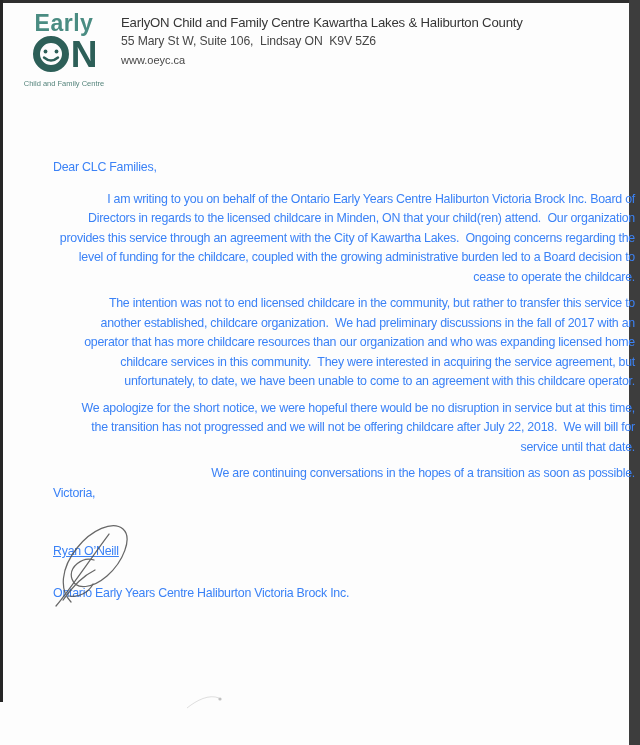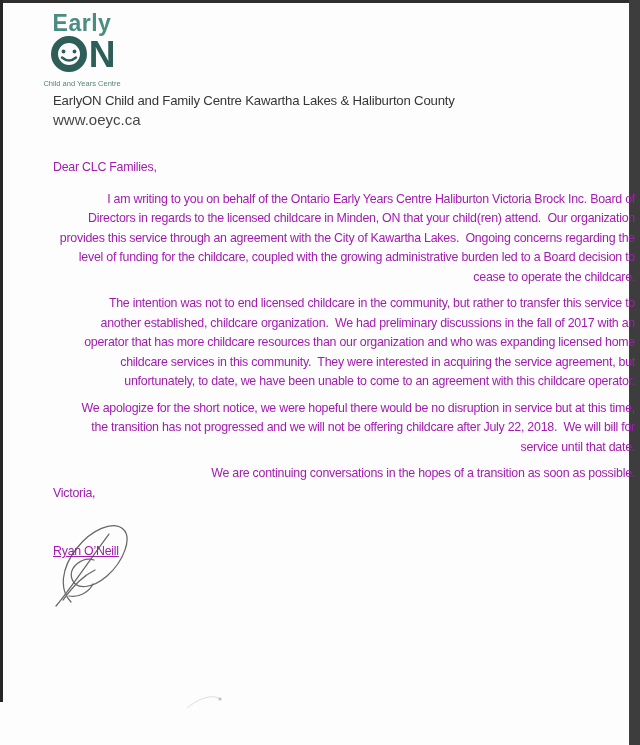--- a/index.html
+++ b/index.html
@@ -13,44 +13,44 @@
     position: relative;
     width: 640px; height: 745px;
     background: #fdfdfd;
   }
   
   .bar-top    { position: absolute; top: 0; left: 0; width: 640px; height: 3px; background: #2f2f2f; }
   .bar-right  { position: absolute; top: 0; right: 0; width: 11px; height: 745px; background: #3d3d3d; }
   .bar-left   { position: absolute; top: 0; left: 0; width: 3px; height: 702px; background: #262626; }
 
   
-  .header { position: absolute; top: 10px; left: 39px; display: flex; flex-direction: column; }
+  .header { position: absolute; top: 10px; left: 21px; display: flex; }
   .logo { width: 86px; text-align: center; }
   .logo-early {
     font-weight: bold; font-size: 23px; letter-spacing: 0.5px;
     color: #4a8c82; line-height: 22px; margin-top: 2px;
   }
   .logo-on { display: flex; align-items: center; justify-content: center; height: 40px; margin-top: 1px; }
   .logo-on .n {
     font-weight: bold; font-size: 37px; color: #2d5f58; line-height: 38px;
     margin-left: 1px; letter-spacing: -1px;
   }
   .logo-tagline { font-size: 7.5px; color: #55847c; margin-top: 4px; white-space: nowrap; }
   .header-text { margin-left: 14px; margin-top: 4px; }
   .header-title {
     font-weight: normal; font-size: 13.2px; color: #363636;
     letter-spacing: -0.2px; line-height: 18px; white-space: nowrap;
   }
   .header-address { font-size: 12.2px; color: #474747; line-height: 19px; white-space: pre; letter-spacing: -0.1px; }
-  .header-site { font-size: 15px; color: #474747; line-height: 19px; }
+  .header-site { font-size: 11px; color: #474747; line-height: 19px; }
 
   
   .letter {
     position: absolute; top: 158px; left: 53px; width: 582px;
-    font-size: 12.4px; color: #a21caf; letter-spacing: -0.25px;
+    font-size: 12.4px; color: #3b82f6; letter-spacing: -0.25px;
   }
   .line, .para { white-space: pre; line-height: 19.5px; }
   .salutation { margin-bottom: 12px; }
   .para { margin-bottom: 7px; text-align: right; }
   .para.last { margin-bottom: 0; }
   .closing { margin-bottom: 39px; }
   .signer { margin-bottom: 22px; text-decoration: underline; }
 
   .signature {
     position: absolute; left: -4px; top: 360px;
@@ -74,24 +74,25 @@
         <span>
           <svg width="38" height="38" viewBox="0 0 38 38">
             <circle cx="19" cy="20" r="14.5" fill="none" stroke="#2d5f58" stroke-width="7"></circle>
             <circle cx="13.5" cy="17.5" r="1.9" fill="#2d5f58"></circle>
             <circle cx="24.5" cy="17.5" r="1.9" fill="#2d5f58"></circle>
             <path d="M 12 23.5 Q 19 29.5 26 23.5" fill="none" stroke="#2d5f58" stroke-width="2.4" stroke-linecap="round"></path>
           </svg>
         </span>
         <span class="n">N</span>
       </div>
-      <div class="logo-tagline">Child and Years Centre</div>
+      <div class="logo-tagline">Child and Family Centre</div>
     </div>
     <div class="header-text">
       <div class="header-title">EarlyON Child and Family Centre Kawartha Lakes &amp; Haliburton County</div>
+      <div class="header-address">55 Mary St W, Suite 106,  Lindsay ON  K9V 5Z6</div>
       <div class="header-site">www.oeyc.ca</div>
     </div>
   </div>
 
   <div class="letter">
     <div class="line salutation">Dear CLC Families,</div>
     <div class="para">I am writing to you on behalf of the Ontario Early Years Centre Haliburton Victoria Brock Inc. Board of
 Directors in regards to the licensed childcare in Minden, ON that your child(ren) attend.  Our organization
 provides this service through an agreement with the City of Kawartha Lakes.  Ongoing concerns regarding the
 level of funding for the childcare, coupled with the growing administrative burden led to a Board decision to
@@ -100,20 +101,21 @@
 another established, childcare organization.  We had preliminary discussions in the fall of 2017 with an
 operator that has more childcare resources than our organization and who was expanding licensed home
 childcare services in this community.  They were interested in acquiring the service agreement, but
 unfortunately, to date, we have been unable to come to an agreement with this childcare operator.</div>
     <div class="para">We apologize for the short notice, we were hopeful there would be no disruption in service but at this time,
 the transition has not progressed and we will not be offering childcare after July 22, 2018.  We will bill for
 service until that date.</div>
     <div class="para last">We are continuing conversations in the hopes of a transition as soon as possible.</div>
     <div class="line closing">Victoria,</div>
     <div class="line signer">Ryan O’Neill</div>
+    <div class="line">Ontario Early Years Centre Haliburton Victoria Brock Inc.</div>
 
     <svg class="signature" viewBox="0 0 102 92">
       <g fill="none" stroke="#4d4d4d" stroke-width="1.25" stroke-linecap="round" opacity="0.85">
         <path d="M 22 84 C 10 72, 12 50, 28 30 C 42 12, 64 2, 74 11 C 84 20, 74 44, 58 58 C 44 70, 27 73, 23 61 C 19 49, 34 38, 45 42"></path>
         <path d="M 7 88 C 22 70, 42 40, 60 16"></path>
         <path d="M 14 82 C 26 66, 34 58, 46 52"></path>
         <path d="M 20 78 C 30 80, 40 74, 44 66"></path>
       </g>
     </svg>
   </div>

